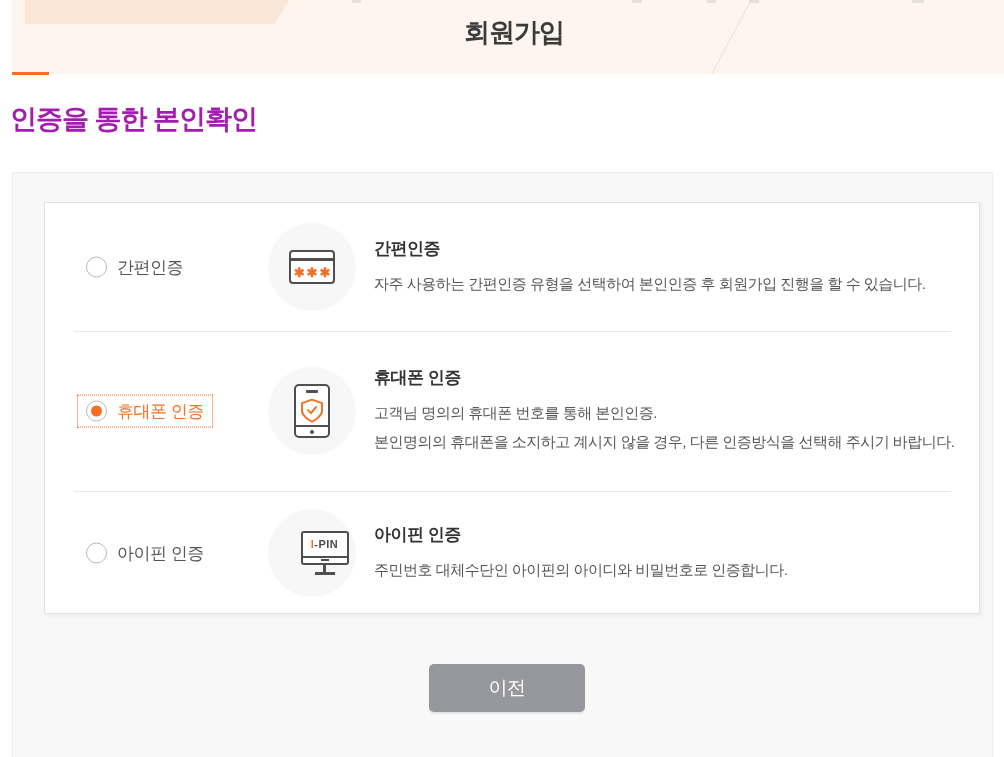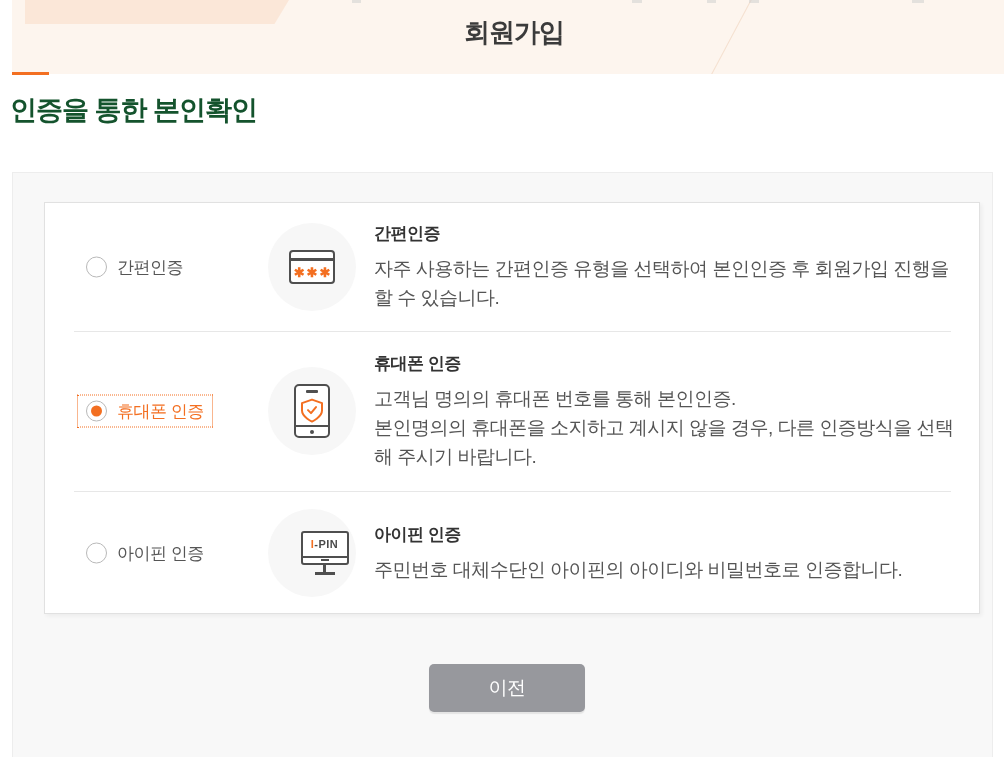--- a/index.html
+++ b/index.html
@@ -18,21 +18,21 @@
   .banner-shape{position:absolute;left:13px;top:0;width:264px;height:24px;background:#fbe7d8;
     clip-path:polygon(0 0,100% 0,94.5% 100%,0 100%);}
   .banner-line{position:absolute;top:-20px;width:1px;height:110px;background:rgba(242,216,196,.75);transform:rotate(28deg);}
   .banner-line.l1{left:720px;}
   .top-remnant{position:absolute;top:0;height:3px;background:#cfcfcf;opacity:.55;}
   .page-title{position:absolute;left:0;top:15px;width:100%;text-align:center;
     font-size:26px;font-weight:bold;color:#3b3b3b;letter-spacing:-1px;}
 
   
   .accent-bar{position:absolute;left:12px;top:72px;width:37px;height:3px;background:var(--accent);}
-  .section-heading{position:absolute;left:10px;top:92px;font-size:27px;font-weight:bold;color:#14532d;letter-spacing:-1px;}
+  .section-heading{position:absolute;left:10px;top:101px;font-size:27px;font-weight:bold;color:#a21caf;letter-spacing:-1px;}
   .section-desc{position:absolute;left:10px;top:129px;font-size:15px;color:#464646;letter-spacing:-0.5px;}
 
   
   .outer-panel{position:absolute;left:12px;top:172px;width:981px;height:586px;
     background:#f8f8f8;border:1px solid #ededed;}
 
   
   .options-box{position:absolute;left:31px;top:29px;width:936px;height:412px;
     background:#fff;border:1px solid #e1e1e1;box-shadow:2px 2px 4px rgba(0,0,0,.05);}
   .option-row{position:absolute;left:0;right:0;}
@@ -51,21 +51,21 @@
     border-radius:50%;background:var(--accent);}
   .radio-label{margin-left:10px;font-size:17px;color:#555;letter-spacing:-0.5px;white-space:nowrap;}
   .option-row.selected .radio-label{color:var(--accent);}
 
   .icon-area{position:absolute;left:223px;top:50%;transform:translateY(-50%);
     width:88px;height:88px;border-radius:50%;background:#f7f7f7;
     display:flex;align-items:center;justify-content:center;}
 
   .text-area{position:absolute;left:329px;top:50%;transform:translateY(-50%);width:590px;}
   .opt-title{font-size:17px;font-weight:bold;color:#333;letter-spacing:-0.5px;margin-bottom:9px;}
-  .opt-desc{font-size:19px;color:#555;line-height:29px;letter-spacing:-0.5px;}
+  .opt-desc{font-size:15px;color:#555;line-height:29px;letter-spacing:-0.5px;}
 
   
   .card-icon{position:relative;width:46px;height:34px;border:2px solid #4f4f4f;border-radius:4px;background:#fff;}
   .card-stripe{position:absolute;left:0;right:0;top:6px;height:3px;background:#4f4f4f;}
   .card-stars{position:absolute;left:0;right:0;top:11px;bottom:0;display:flex;align-items:center;justify-content:center;
     color:var(--accent);font-size:13px;font-weight:bold;letter-spacing:2px;text-indent:2px;}
 
   .phone-icon{position:relative;width:36px;height:54px;border:2px solid #4f4f4f;border-radius:5px;background:#fff;}
   .phone-speaker{position:absolute;top:4px;left:50%;transform:translateX(-50%);width:12px;height:3px;background:#4f4f4f;border-radius:1px;}
   .phone-bezel{position:absolute;left:0;right:0;bottom:0;height:11px;border-top:2px solid #4f4f4f;

